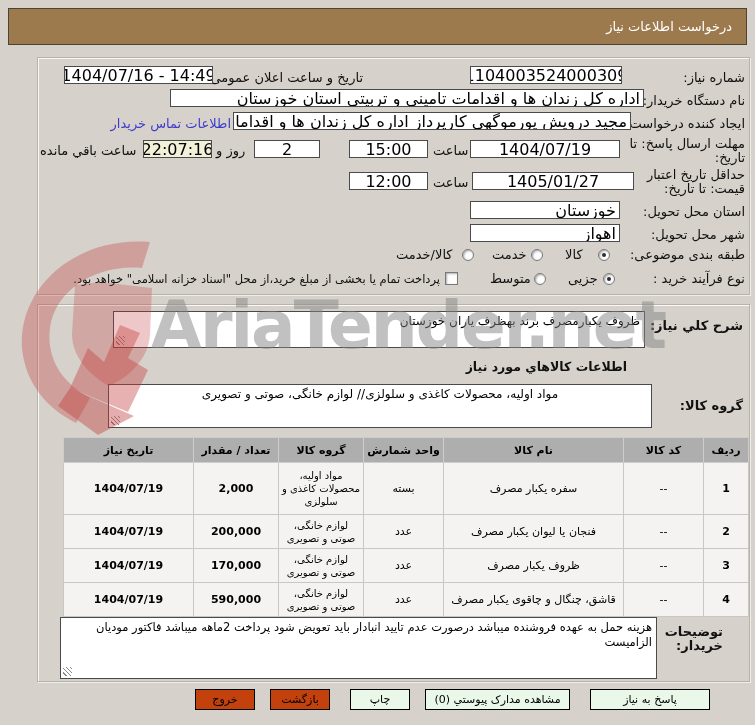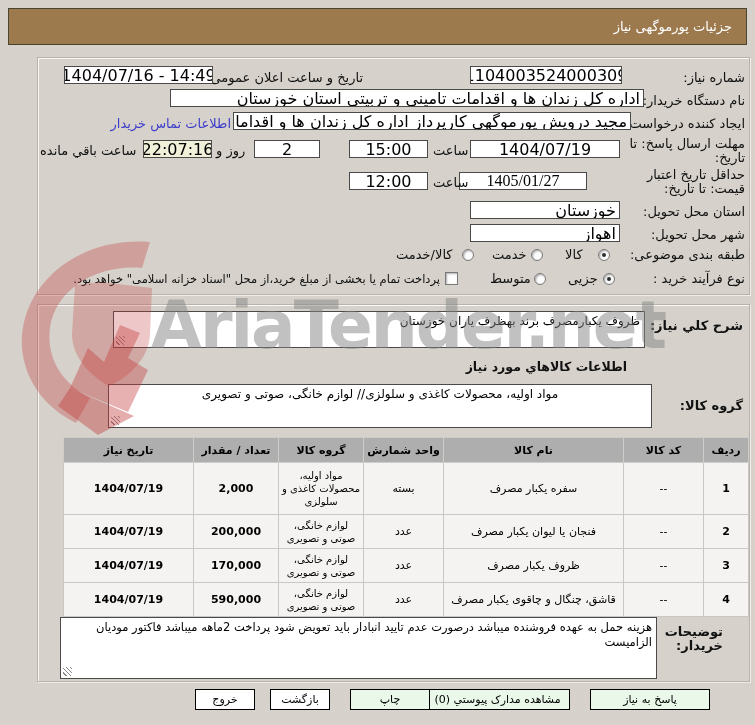--- a/index.html
+++ b/index.html
@@ -87,33 +87,33 @@
   .goods-table td.grp { font-size:10px; }
   .goods-table td.ltr { direction:ltr; }
   .goods-table { border:1px solid #9a9894; }
 
   .btn {
     position:absolute; top:689px; height:21px; border:1px solid #000;
     font-size:11px; display:flex; align-items:center; justify-content:center;
     direction:rtl; cursor:pointer; color:#000;
   }
   .btn.green { background:#e9f8e9; }
-  .btn.pink  { background:#ffffff; }
+  .btn.pink  { background:#c2410c; }
 
   .watermark {
     position:absolute; left:0; top:230px; width:755px; height:210px;
     pointer-events:none; z-index:60;
   }
 </style>
 </head>
 <body>
 
 <div id="app">
 
-  <div class="titlebar">جزئیات پورموگهی نیاز</div>
+  <div class="titlebar">درخواست اطلاعات نیاز</div>
 
   <div class="groupbox gb-a"></div>
   <div class="groupbox gb-b"></div>
 
   <div class="lbl" style="right:10px; top:70px;text-align:center;">شماره نیاز:</div>
   <div class="inp" style="left:470px; top:66px; width:152px;">1104003524000309</div>
   <div class="lbl" style="right:392px; top:70px;">تاریخ و ساعت اعلان عمومی:</div>
   <div class="inp" style="left:64px; top:66px; width:149px;">1404/07/16 - 14:49</div>
 
   <div class="lbl" style="right:10px; top:93px;">نام دستگاه خریدار:</div>
@@ -126,21 +126,21 @@
   <div class="lbl wrap" style="right:10px; top:137px; width:118px;">مهلت ارسال پاسخ: تا تاریخ:</div>
   <div class="inp" style="left:470px; top:140px; width:150px;">1404/07/19</div>
   <div class="lbl" style="left:433px; top:143px;">ساعت</div>
   <div class="inp" style="left:349px; top:140px; width:79px;">15:00</div>
   <div class="inp" style="left:254px; top:140px; width:66px;">2</div>
   <div class="lbl" style="left:216px; top:143px;">روز و</div>
   <div class="inp yellow" style="left:143px; top:140px; width:69px;">22:07:16</div>
   <div class="lbl" style="left:40px; top:143px;">ساعت باقي مانده</div>
 
   <div class="lbl wrap" style="right:10px; top:168px; width:114px;">حداقل تاریخ اعتبار قیمت: تا تاریخ:</div>
-  <div class="inp" style="left:459px; top:172px; width:128px;font-family:Liberation Serif, serif;">1405/01/27</div>
+  <div class="inp" style="left:472px; top:172px; width:162px;">1405/01/27</div>
   <div class="lbl" style="left:433px; top:175px;">ساعت</div>
   <div class="inp" style="left:349px; top:172px; width:79px;">12:00</div>
 
   <div class="lbl" style="right:10px; top:204px;">استان محل تحویل:</div>
   <div class="inp rtl" style="left:470px; top:201px; width:150px;">خوزستان</div>
 
   <div class="lbl" style="right:10px; top:227px;">شهر محل تحویل:</div>
   <div class="inp rtl" style="left:470px; top:224px; width:150px;">اهواز</div>
 
   <div class="lbl" style="right:10px; top:247px;">طبقه بندی موضوعی:</div>
@@ -239,21 +239,21 @@
     <div>الزامیست</div>
     <span class="grip"></span>
   </div>
   <div class="lbl bold wrap" style="right:32px; top:625px; width:62px;">
     <div>توضیحات</div>
     <div>خریدار:</div>
   </div>
 
   <div class="btn green" style="left:590px; width:120px;">پاسخ به نیاز</div>
   <div class="btn green" style="left:425px; width:145px;">مشاهده مدارک پیوستي (0)</div>
-  <div class="btn green" style="left:350px; width:80px;">چاپ</div>
+  <div class="btn green" style="left:350px; width:60px;">چاپ</div>
   <div class="btn pink" style="left:270px; width:60px;">بازگشت</div>
   <div class="btn pink" style="left:195px; width:60px;">خروج</div>
 
   <svg class="watermark" viewBox="0 0 755 210" xmlns="http://www.w3.org/2000/svg">
     <g fill="#c23b3b">
       <path d="M150,12 C75,6 18,58 22,118 C25,152 46,178 76,193 L90,168 C62,153 46,128 50,98 C55,60 96,34 142,38 Z" fill-opacity="0.33"></path>
       <path d="M100,52 L152,58 L150,104 C149,130 127,148 109,156 C91,146 72,128 72,104 L75,55 Z" fill-opacity="0.28"></path>
       <path d="M120,95 L104,132 L88,118 L70,158 L128,182 L148,140 L128,128 L140,103 Z" fill-opacity="0.4"></path>
       <path d="M70,158 L134,186 L98,205 L58,176 Z" fill-opacity="0.42"></path>
     </g>

